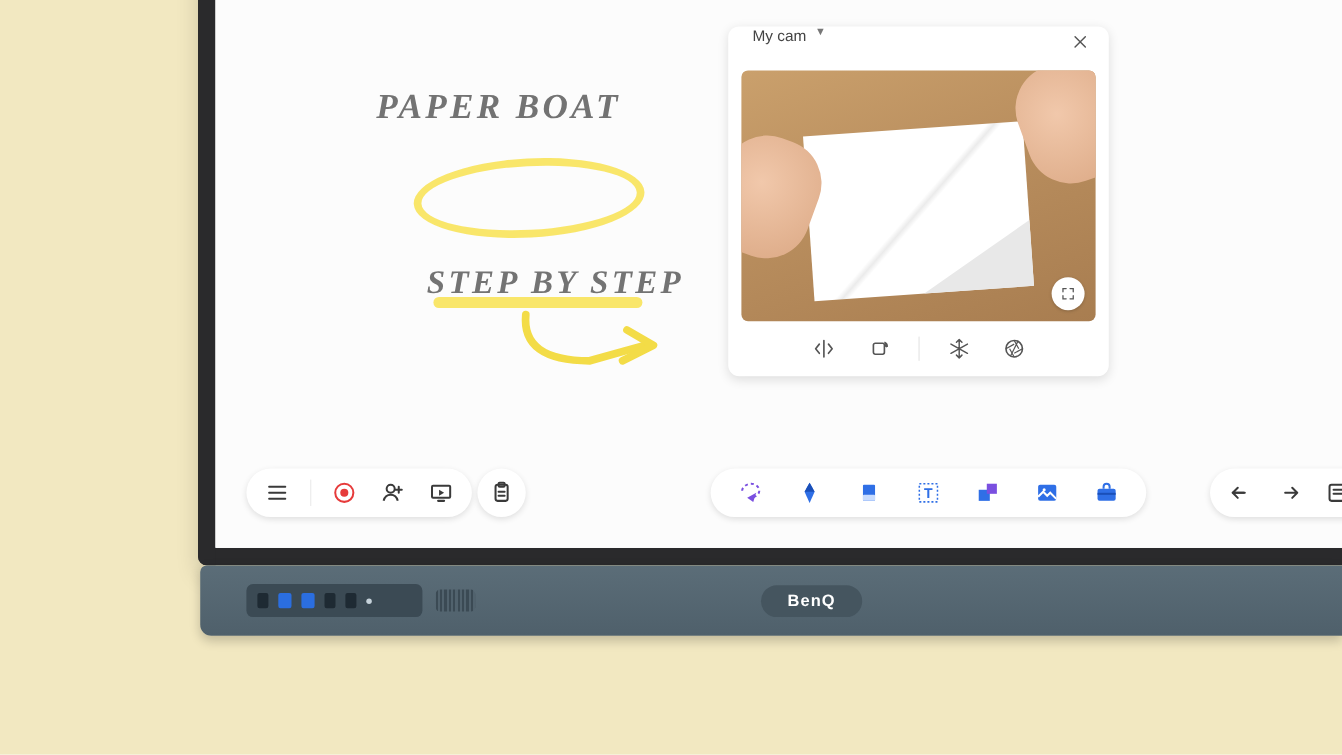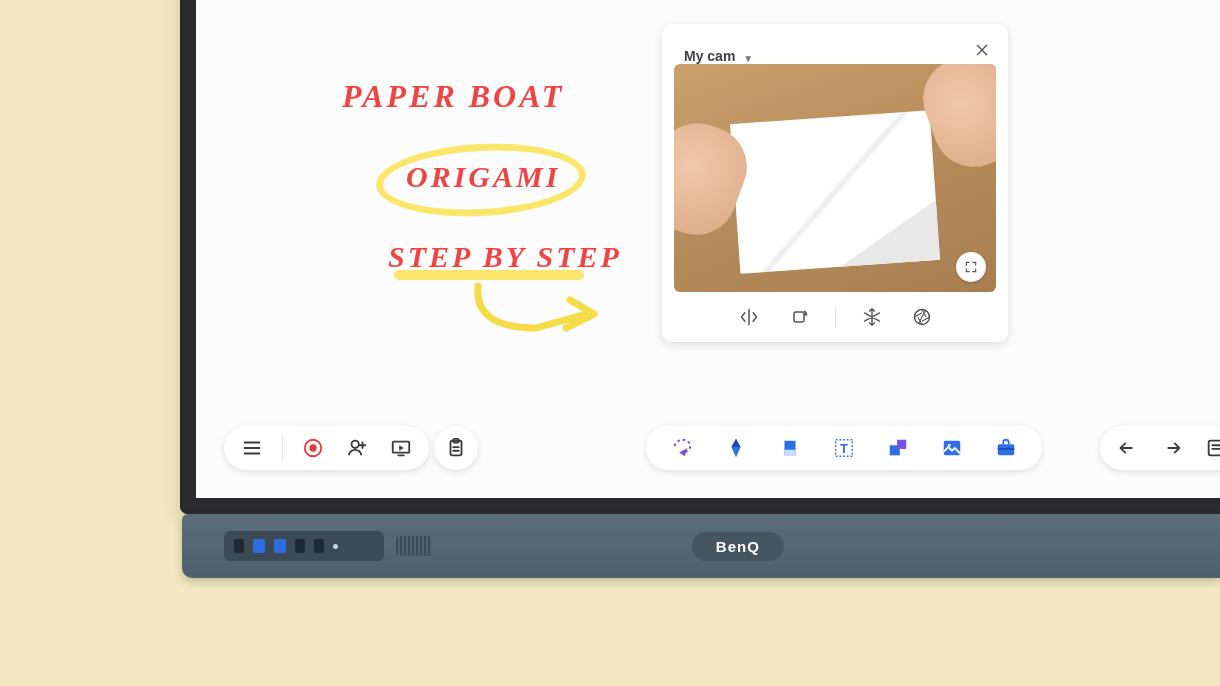--- a/index.html
+++ b/index.html
@@ -19,21 +19,21 @@
     box-shadow: 0 10px 20px rgba(0,0,0,.15);
   }
   .screen { position: absolute; inset: 0; background: #fcfcfc; }
 
   
   .hand {
     position: absolute;
     font-family: "Comic Sans MS", "Marker Felt", cursive;
     font-weight: 700;
     font-style: italic;
-    color: #ef4444;
+    color: #737373;
     letter-spacing: 3px;
     white-space: nowrap;
   }
   .hand.t1 { left: 146px; top: 118px; font-size: 32px; }
   .hand.t2 { left: 210px; top: 200px; font-size: 30px; }
   .hand.t3 { left: 192px; top: 280px; font-size: 30px; }
 
   .highlight-ellipse {
     position: absolute;
     left: 180px; top: 184px;
@@ -61,21 +61,21 @@
   .cam-panel {
     position: absolute;
     left: 466px; top: 64px;
     width: 346px;
     background: #fff;
     border-radius: 10px;
     box-shadow: 0 3px 10px rgba(0,0,0,.12);
     display: flex; flex-direction: column;
   }
   .cam-header {
-    height: 40px; display: flex; align-items: flex-end; padding: 0 12px 0 22px; font-weight: bold;
+    height: 40px; display: flex; align-items: flex-start; padding: 0 12px 0 22px;
   }
   .cam-title { font-size: 14px; color: #444; margin-right: 8px; }
   .cam-drop { color: #777; font-size: 10px; }
   .cam-close { margin-left: auto; width: 28px; height: 28px; display:flex; align-items:center; justify-content:center; color:#555; cursor:pointer; }
   .cam-close svg { width:16px; height:16px; }
   .cam-video {
     margin: 0 12px;
     height: 228px;
     border-radius: 6px;
     position: relative;
@@ -178,21 +178,20 @@
   }
 </style>
 </head>
 <body>
 
 <div class="display">
   <div class="screen">
 
     <div class="highlight-ellipse"></div>
     <div class="hand t1">PAPER BOAT</div>
-    <div class="hand t2">ORIGAMI</div>
     <div class="hand t3">STEP BY STEP</div>
     <div class="highlight-underline"></div>
     <svg class="arrow" viewBox="0 0 140 70">
       <path d="M12 8 Q 8 50 70 50 L120 36" fill="none" stroke="#f3dc47" stroke-width="7" stroke-linecap="round"></path>
       <path d="M104 22 L128 36 L100 50" fill="none" stroke="#f3dc47" stroke-width="7" stroke-linecap="round" stroke-linejoin="round"></path>
     </svg>
 
     <div class="cam-panel">
       <div class="cam-header">
         <span class="cam-title">My cam</span>

